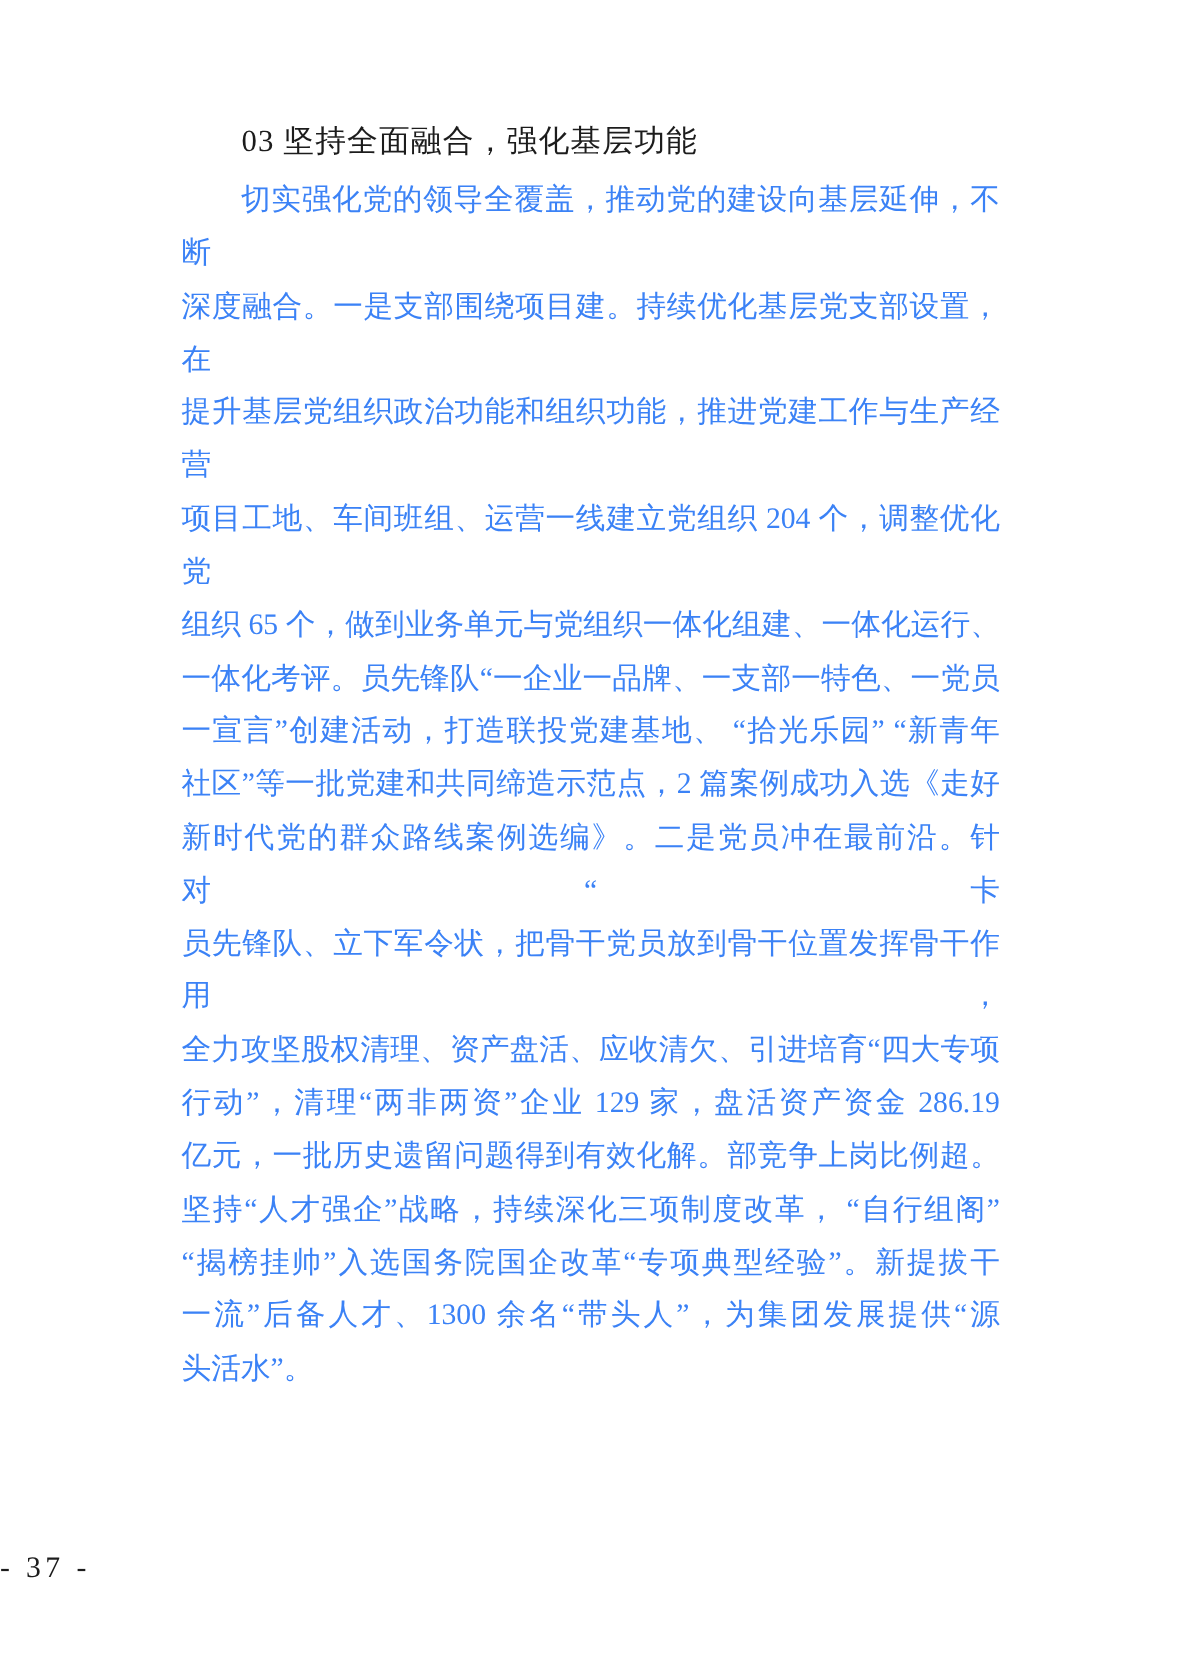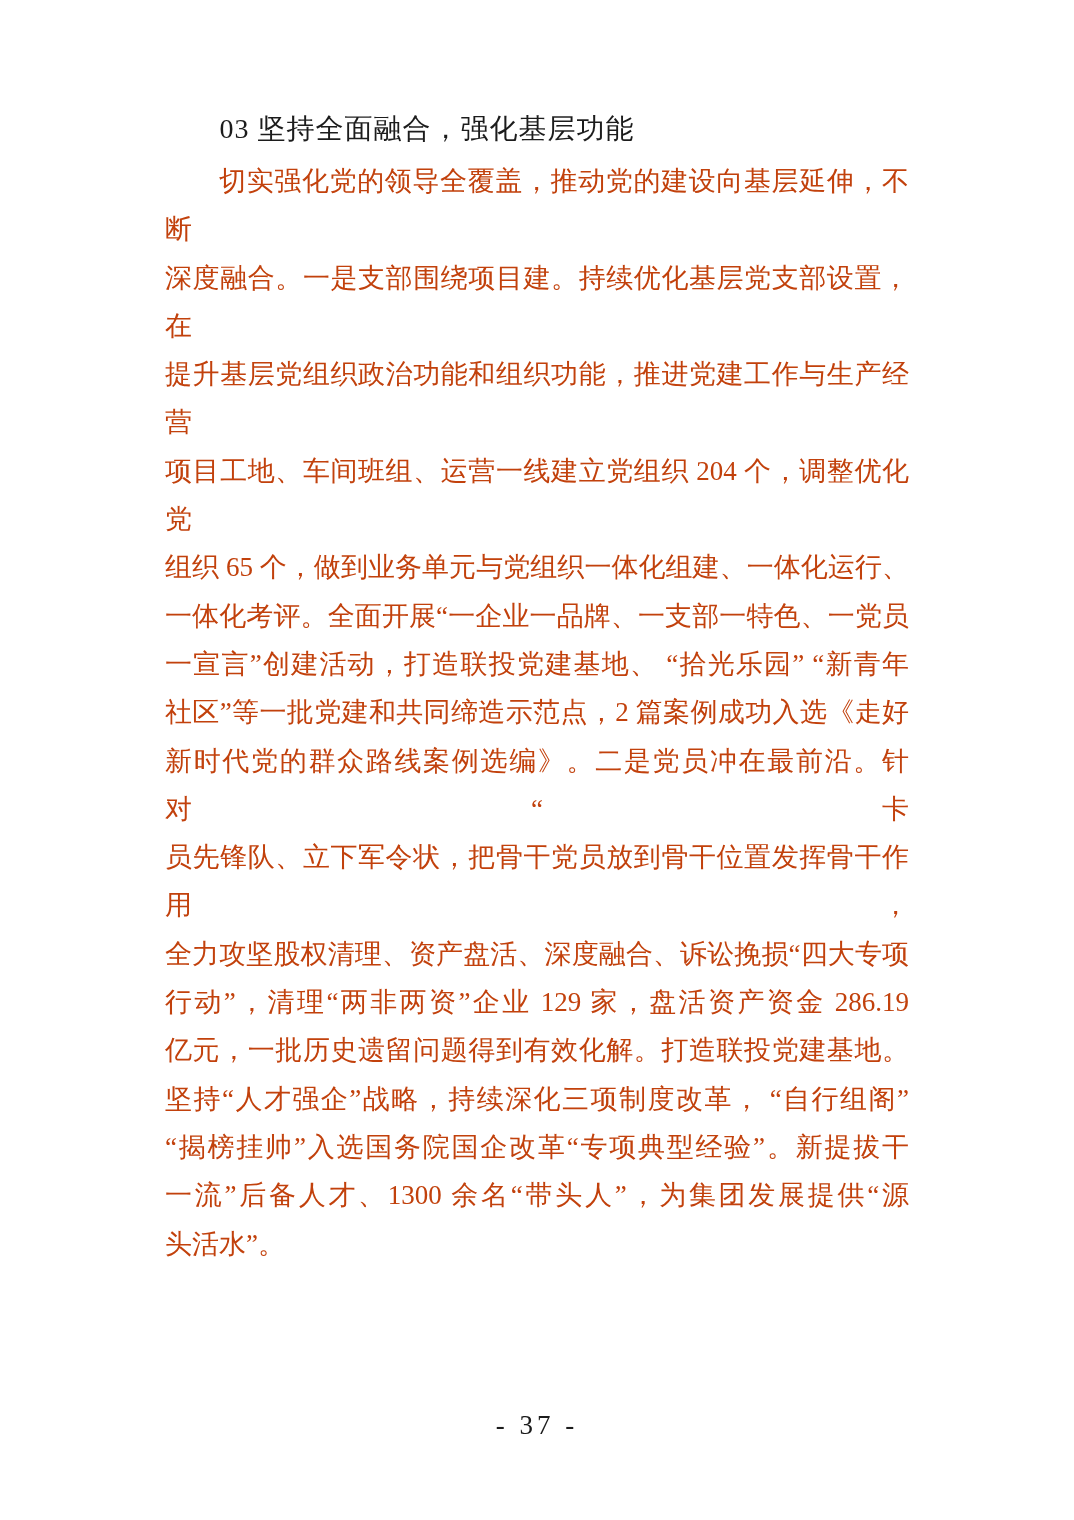--- a/index.html
+++ b/index.html
@@ -29,66 +29,66 @@
     line-height: 1.2;
     color: #1c1c1c;
   }
   .body-text {
     position: absolute;
     top: 157px;
     left: 165px;
     width: 744px;
     font-size: 27px;
     line-height: 48.3px;
-    color: #c2410c;
+    color: #3b82f6;
   }
   .body-text .line {
     text-align: justify;
     text-align-last: justify;
     text-justify: inter-character;
   }
   .body-text .line.first {
     text-indent: 2em;
   }
   .body-text .line.last {
     text-align: center;
     text-align-last: left;
   }
   .page-number {
     position: absolute;
     top: 1408px;
     left: 0;
     width: 1074px;
-    text-align: center;
+    text-align: left;
     font-size: 27px;
     letter-spacing: 4px;
     line-height: 1.3;
     color: #1c1c1c;
   }
 </style>
 </head>
 <body>
 
 <div class="page">
   <h1 class="title">03 坚持全面融合，强化基层功能</h1>
 
   <div class="body-text">
       <div class="line first">切实强化党的领导全覆盖，推动党的建设向基层延伸，不断</div>
       <div class="line">深度融合。一是支部围绕项目建。持续优化基层党支部设置，在</div>
       <div class="line">提升基层党组织政治功能和组织功能，推进党建工作与生产经营</div>
       <div class="line">项目工地、车间班组、运营一线建立党组织 204 个，调整优化党</div>
       <div class="line">组织 65 个，做到业务单元与党组织一体化组建、一体化运行、</div>
-      <div class="line">一体化考评。全面开展“一企业一品牌、一支部一特色、一党员</div>
+      <div class="line">一体化考评。员先锋队“一企业一品牌、一支部一特色、一党员</div>
       <div class="line">一宣言”创建活动，打造联投党建基地、 “拾光乐园” “新青年</div>
       <div class="line">社区”等一批党建和共同缔造示范点，2 篇案例成功入选《走好</div>
       <div class="line">新时代党的群众路线案例选编》。二是党员冲在最前沿。针对“卡</div>
       <div class="line">员先锋队、立下军令状，把骨干党员放到骨干位置发挥骨干作用，</div>
-      <div class="line">全力攻坚股权清理、资产盘活、深度融合、诉讼挽损“四大专项</div>
+      <div class="line">全力攻坚股权清理、资产盘活、应收清欠、引进培育“四大专项</div>
       <div class="line">行动”，清理“两非两资”企业 129 家，盘活资产资金 286.19</div>
-      <div class="line">亿元，一批历史遗留问题得到有效化解。打造联投党建基地。</div>
+      <div class="line">亿元，一批历史遗留问题得到有效化解。部竞争上岗比例超。</div>
       <div class="line">坚持“人才强企”战略，持续深化三项制度改革， “自行组阁”</div>
       <div class="line">“揭榜挂帅”入选国务院国企改革“专项典型经验”。新提拔干</div>
       <div class="line">一流”后备人才、1300 余名“带头人”，为集团发展提供“源</div>
       <div class="line last">头活水”。</div>
     </div>
 
   <div class="page-number">- 37 -</div>
 </div>
 
 </body></html>

